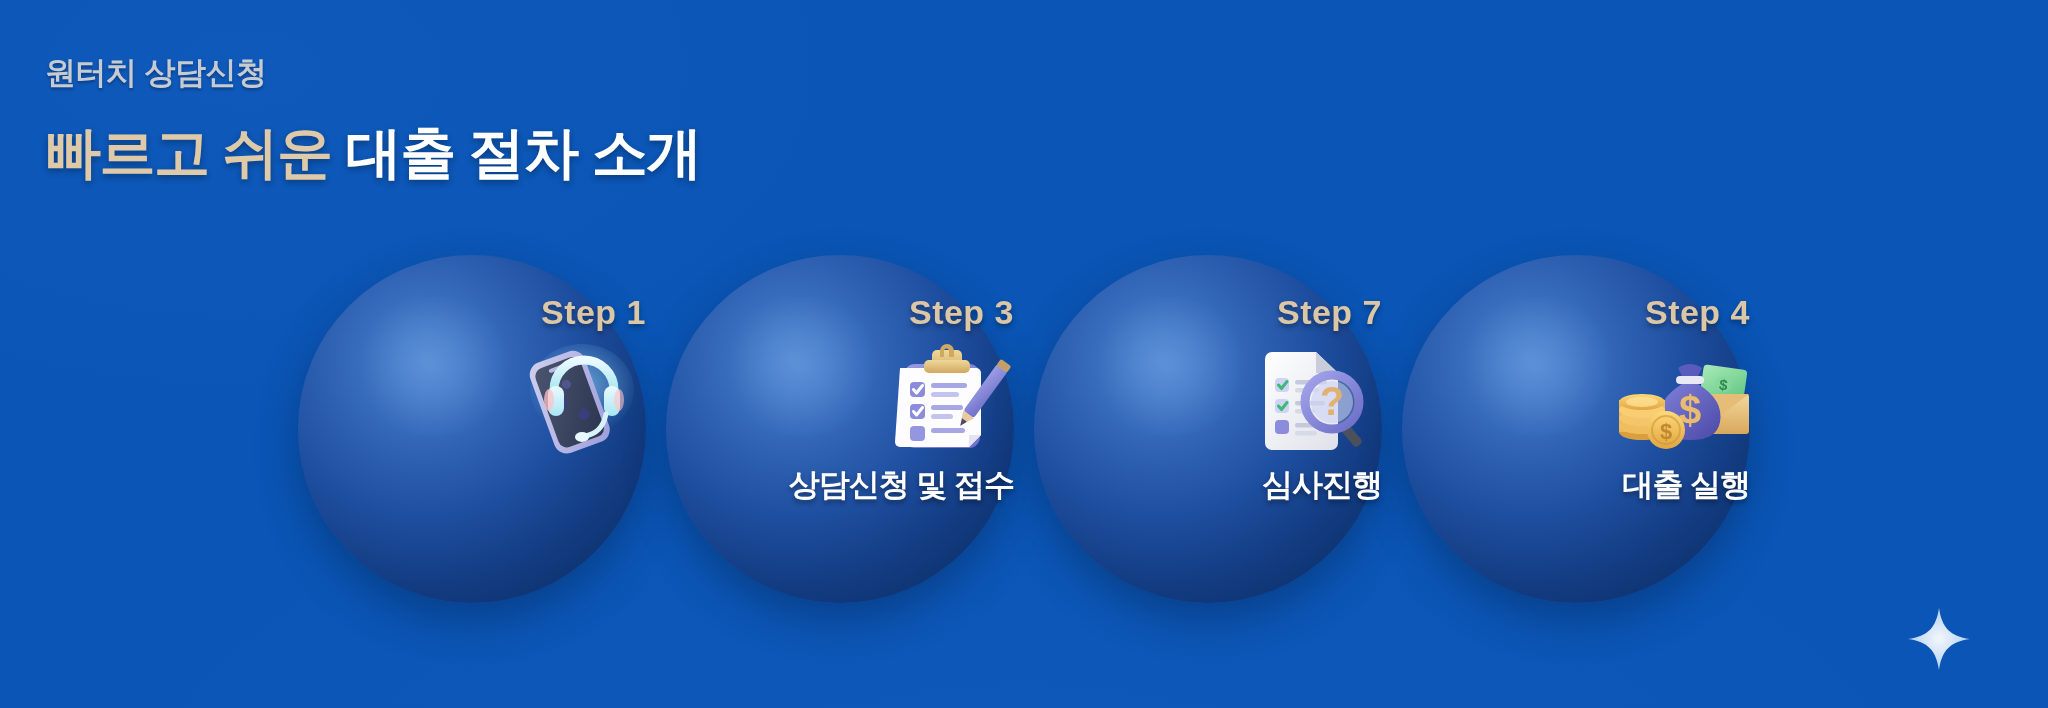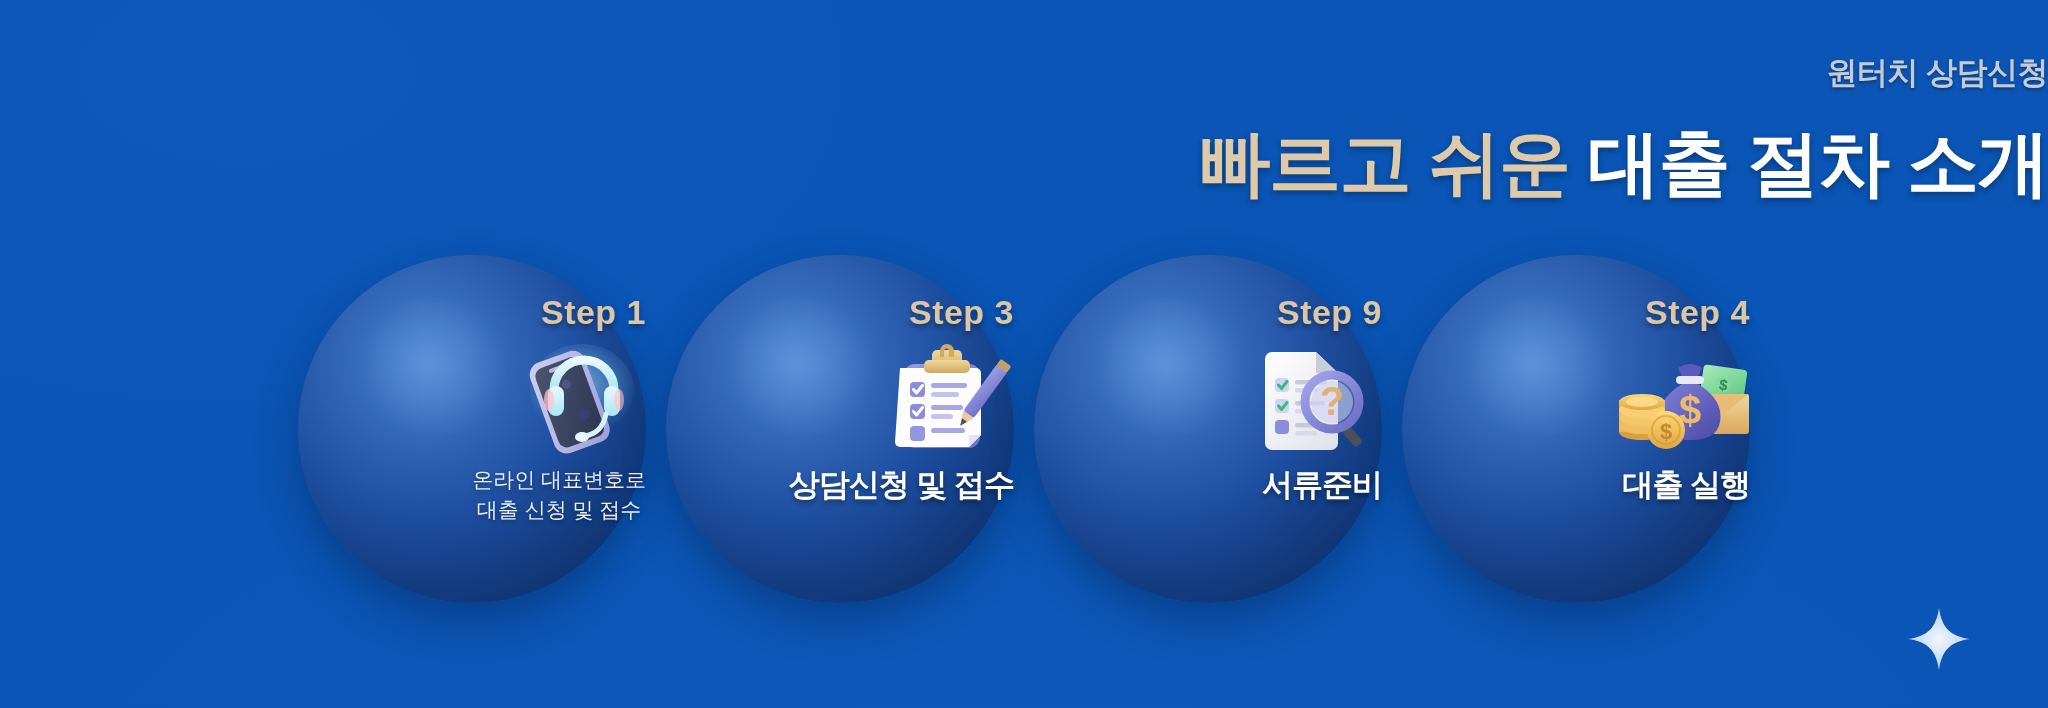--- a/index.html
+++ b/index.html
@@ -11,29 +11,29 @@
   }
   
   #bg-sheen{
     position:absolute; inset:0;
     background:
       radial-gradient(ellipse 1400px 600px at 50% 115%, rgba(18,92,190,.55) 0%, rgba(10,85,181,0) 70%),
       radial-gradient(ellipse 900px 500px at 12% 10%, rgba(22,96,196,.35) 0%, rgba(10,85,181,0) 70%);
     pointer-events:none;
   }
 
-  #header { position:absolute; left:15px; right:0; top:52px; text-align:right; z-index:3;padding-left:30px;}
+  #header { position:absolute; left:15px; right:0; top:52px; text-align:left; z-index:3;padding-left:30px;}
   #eyebrow{
     font-size:31px; font-weight:700; letter-spacing:-0.5px;
     color:#c6cad1;
     text-shadow:0 2px 3px rgba(0,0,0,.30);
   }
   #headline{
     margin-top:22px;
-    font-size:72px; font-weight:900; letter-spacing:-1.5px;
+    font-size:56px; font-weight:900; letter-spacing:-1.5px;
     white-space:nowrap;
     text-shadow:0 3px 6px rgba(0,0,0,.32);
   }
   #headline .tan{ color:#decaa9; }
   #headline .wht{ color:#ffffff; }
 
   #steps{
     position:absolute; top:255px; left:0; right:0;
     display:flex; justify-content:center; align-items:flex-start;
     gap:20px; z-index:2;
@@ -138,22 +138,20 @@
           <path d="M44 52 A30 30 0 0 1 104 52" fill="none" stroke="url(#p1hs)" stroke-width="9" stroke-linecap="round"></path>
           <rect x="38" y="48" width="16" height="30" rx="8" fill="url(#p1hs)"></rect>
           <rect x="94" y="48" width="16" height="30" rx="8" fill="url(#p1hs)"></rect>
           <ellipse cx="39" cy="62" rx="5" ry="11" fill="#ffc2c8" opacity=".75"></ellipse>
           <ellipse cx="109" cy="62" rx="5" ry="11" fill="#ffc2c8" opacity=".6"></ellipse>
           <path d="M96 76 q-4 20 -22 22" fill="none" stroke="#d7f2f8" stroke-width="5" stroke-linecap="round"></path>
           <ellipse cx="72" cy="99" rx="7" ry="5" fill="#e9f8fc"></ellipse>
         </g>
       </svg>
     </div>
-    <div class="step-desc">온라인 대표변호로
-대출 신청 및 접수</div>
   </div>
 
   <div class="step">
     <div class="step-label">Step 3</div>
     <div class="step-icon">
       <svg viewBox="0 0 136 118">
         <defs>
           <linearGradient id="cbBoard" x1="0" y1="0" x2="1" y2="1">
             <stop offset="0" stop-color="#9a9ae0"></stop>
               <stop offset="1" stop-color="#6f6fcb"></stop>
@@ -194,21 +192,21 @@
           <rect x="90" y="14" width="13" height="8" rx="2" fill="#c3a06a"></rect>
           <path d="M90 78 l6.5 14 l6.5 -14 z" fill="#e8caa0"></path>
           <path d="M93.5 85 l3 7 l3 -7 z" fill="#4a4a6a"></path>
         </g>
       </svg>
     </div>
     <div class="step-title">상담신청 및 접수</div>
   </div>
 
   <div class="step">
-    <div class="step-label">Step 9</div>
+    <div class="step-label">Step 7</div>
     <div class="step-icon">
       <svg viewBox="0 0 136 118">
         <defs>
           <linearGradient id="dgDoc" x1="0" y1="0" x2="1" y2="1">
             <stop offset="0" stop-color="#ffffff"></stop>
               <stop offset="1" stop-color="#dfe1ea"></stop>
           </linearGradient>
           <linearGradient id="dgRing" x1="0" y1="0" x2="1" y2="1">
             <stop offset="0" stop-color="#a4a5ea"></stop>
               <stop offset="1" stop-color="#6b6cc6"></stop>
@@ -235,21 +233,21 @@
         </g>
         <g transform="translate(4,2)">
           <rect x="96" y="82" width="10" height="26" rx="4" transform="rotate(-40 101 95)" fill="#4c4f5c"></rect>
           <circle cx="82" cy="62" r="27" fill="#ffffff" opacity=".18"></circle>
           <circle cx="82" cy="62" r="27" fill="none" stroke="url(#dgRing)" stroke-width="9"></circle>
           <circle cx="82" cy="62" r="21" fill="#c9cdf4" opacity=".55"></circle>
           <text x="82" y="75" font-family="'Liberation Sans',sans-serif" font-size="40" font-weight="700" fill="#e0b271" text-anchor="middle">?</text>
         </g>
       </svg>
     </div>
-    <div class="step-title">서류준비</div>
+    <div class="step-title">심사진행</div>
   </div>
 
   <div class="step">
     <div class="step-label">Step 4</div>
     <div class="step-icon">
       <svg viewBox="0 0 136 118">
         <defs>
           <linearGradient id="mbBag" x1="0" y1="0" x2="1" y2="1">
             <stop offset="0" stop-color="#7a7ad6"></stop>
               <stop offset="1" stop-color="#474android"></stop>

